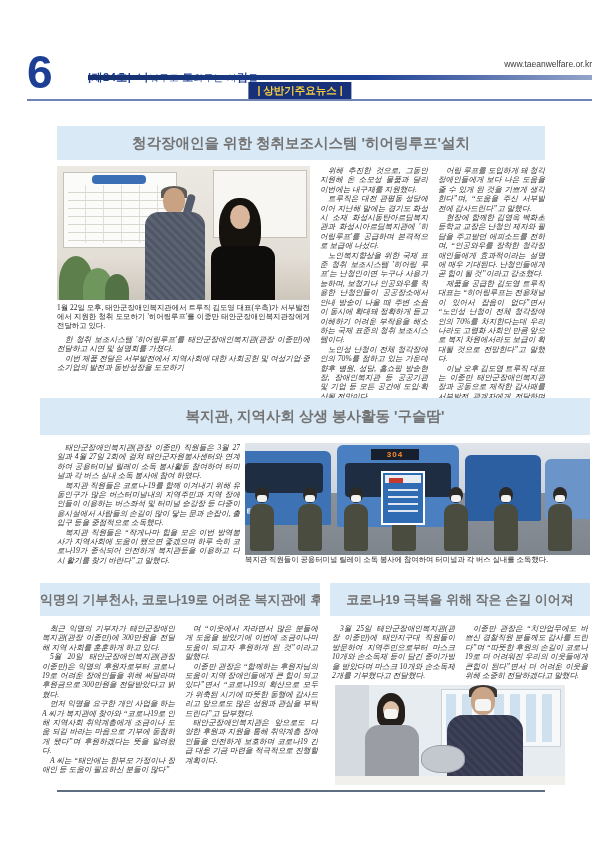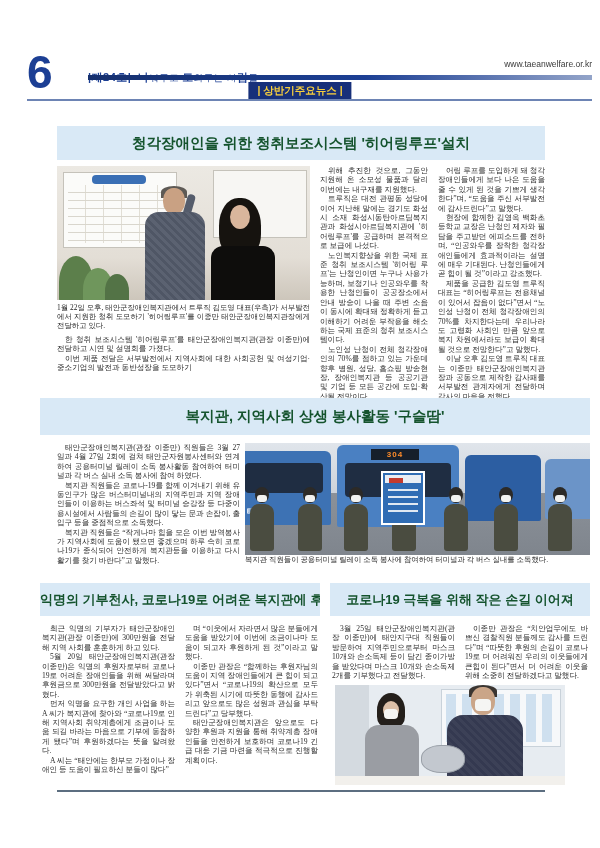--- a/index.html
+++ b/index.html
@@ -17,24 +17,24 @@
   .website{position:absolute;right:8px;top:59px;font-size:8.5px;color:#3a3a3a;
            font-family:"Liberation Sans",sans-serif;}
   .thin-rule{position:absolute;left:27px;top:99px;width:565px;height:2px;background:#6d84b4;}
   .badge{position:absolute;left:50%;transform:translateX(-50%);top:82px;height:17px;
          background:#17307a;color:#f8cf3c;font-family:"Liberation Sans",sans-serif;
          font-weight:bold;font-size:10.5px;line-height:17px;padding:0 9px;white-space:nowrap;}
 
   
   .banner{height:34px;background:#d9e9f6;text-align:center;
           font-family:"Liberation Sans",sans-serif;font-weight:bold;font-size:14.5px;
-          line-height:34px;color:#14532d;white-space:nowrap;overflow:hidden;}
+          line-height:34px;color:#737373;white-space:nowrap;overflow:hidden;}
   .cols p, .caption{margin:0;}
   .btxt p{margin:0;font-size:7.6px;line-height:9.4px;text-align:justify;
-          word-break:break-all;text-indent:8px;color:#2b2b2b;}
+          word-break:break-all;text-indent:8px;color:#2b2b2b;font-style:italic;}
   .caption{font-size:7.4px;line-height:9px;color:#1f1f1f;word-break:break-all;text-align:justify;}
 
   
   .art1{position:absolute;left:57px;top:126px;width:488px;height:272px;}
   .a1-left{position:absolute;left:0;top:40px;width:253px;}
   .a1-cols{display:flex;gap:9px;margin-top:5px;height:58px;overflow:hidden;}
   .a1-colA{width:146px;overflow:hidden;}
   .a1-colB{flex:1;overflow:hidden;}
   .a1-colC{position:absolute;left:263px;top:40px;width:108px;height:232px;overflow:hidden;}
   .a1-colD{position:absolute;left:381px;top:40px;width:107px;height:232px;overflow:hidden;}

